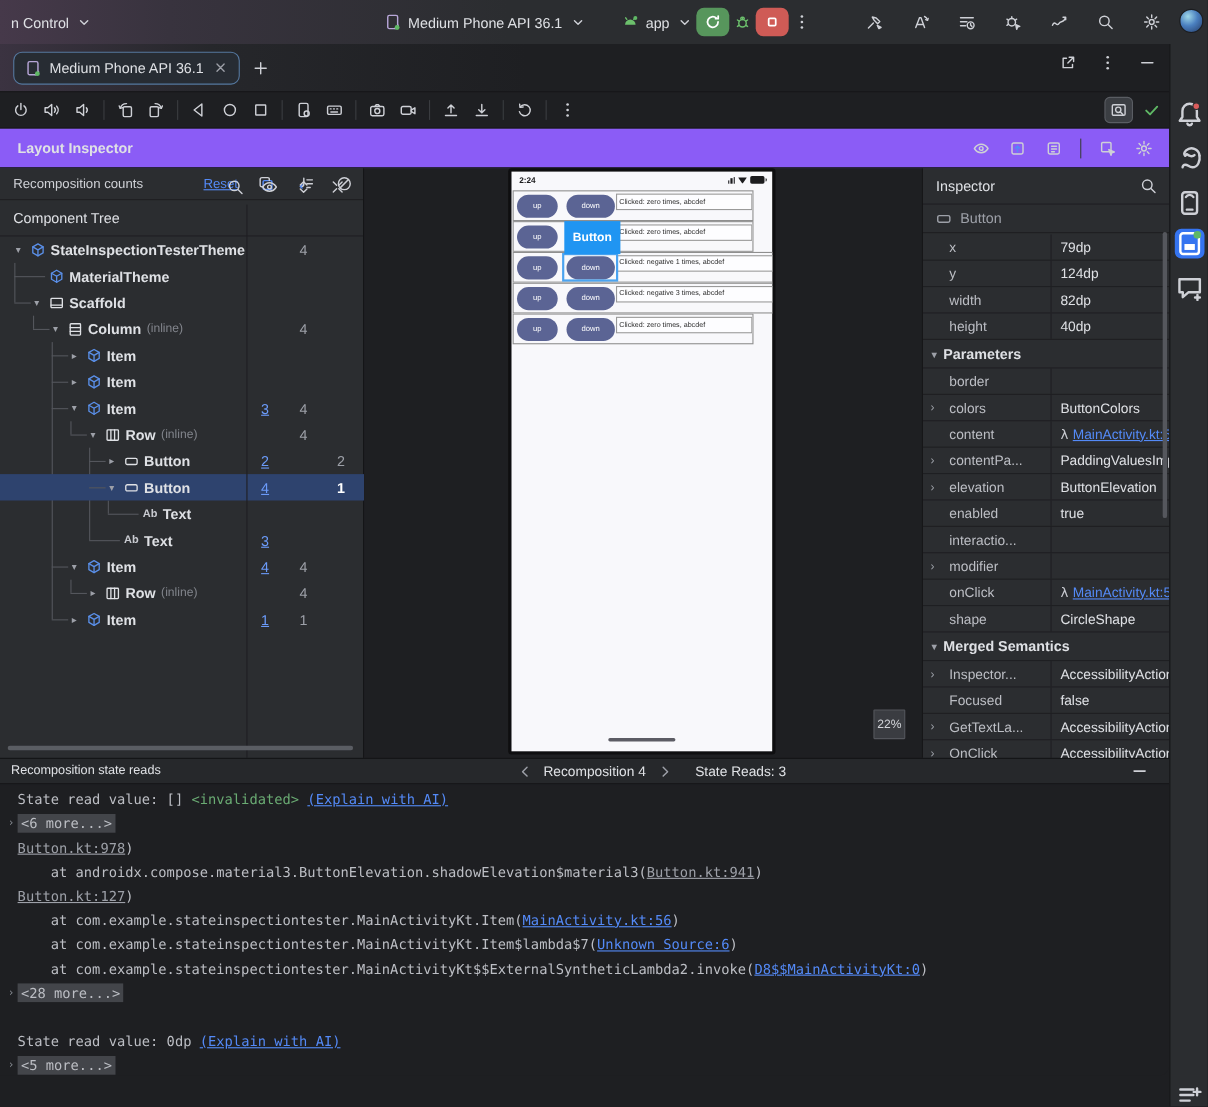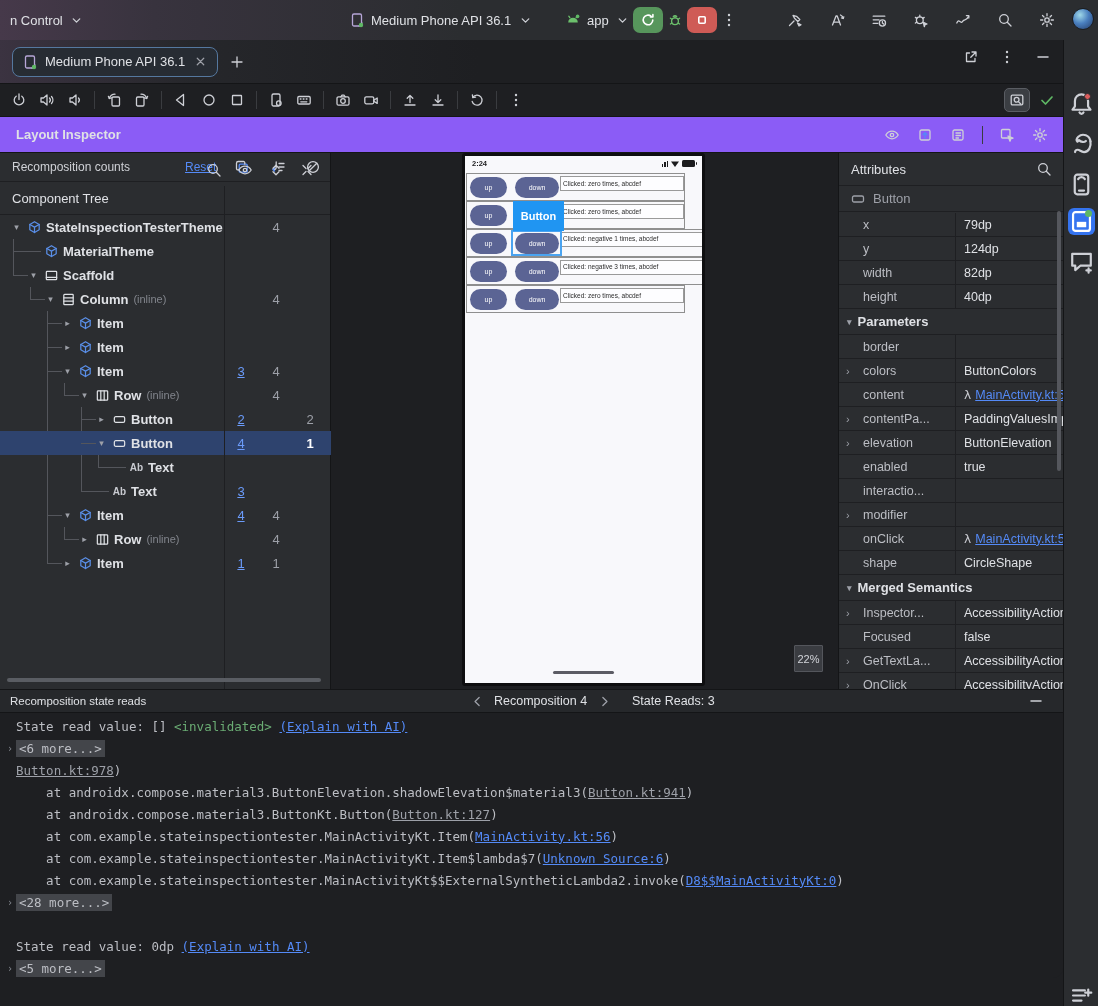--- a/index.html
+++ b/index.html
@@ -792,21 +792,21 @@
               </div>
             </div>
           <div id="navpill"></div>
         </div>
       </div>
       <div id="zoom-badge">22%</div>
     </div>
 
     <div id="right-pane">
       <div id="attr-header">
-        <span class="ttl">Attributes</span>
+        <span class="ttl">Inspector</span>
         <span class="ic">
             <svg viewBox="0 0 16 16" fill="none" stroke="currentColor" stroke-width="1.3" stroke-linecap="round" stroke-linejoin="round">
               <circle cx="7" cy="7" r="4.3"></circle>
               <path d="M10.3 10.3L14 14"></path>
             </svg>
           </span>
       </div>
       <div id="attr-component">
         <span class="ic" style="color:#9da0a8">
             <svg viewBox="0 0 16 16" fill="none" stroke="currentColor" stroke-width="1.3" stroke-linecap="round" stroke-linejoin="round">
@@ -996,21 +996,21 @@
         <svg viewBox="0 0 16 16" fill="none" stroke="currentColor" stroke-width="1.5" stroke-linecap="round" stroke-linejoin="round">
           <path d="M3 8h10"></path>
         </svg>
       </span>
   </div>
   <div id="bp-content" class="abs">
       <div class="sline"><span>State read value: [] </span><span class="grn">&lt;invalidated&gt;</span><span> </span><span class="lnk">(Explain with AI)</span></div>
       <div class="sline"><span class="exp-chv">›</span><span class="expander">&lt;6 more...&gt;</span></div>
       <div class="sline"><span class="glnk">Button.kt:978</span><span>)</span></div>
       <div class="sline"><span>    at androidx.compose.material3.ButtonElevation.shadowElevation$material3(</span><span class="glnk">Button.kt:941</span><span>)</span></div>
-      <div class="sline"><span>    at androidx.compose.material3.ButtonKt.Button(</span><span class="glnk">Button.kt:127</span><span>)</span></div>
+      <div class="sline"><span class="glnk">Button.kt:127</span><span>)</span></div>
       <div class="sline"><span>    at com.example.stateinspectiontester.MainActivityKt.Item(</span><span class="lnk">MainActivity.kt:56</span><span>)</span></div>
       <div class="sline"><span>    at com.example.stateinspectiontester.MainActivityKt.Item$lambda$7(</span><span class="lnk">Unknown Source:6</span><span>)</span></div>
       <div class="sline"><span>    at com.example.stateinspectiontester.MainActivityKt$$ExternalSyntheticLambda2.invoke(</span><span class="lnk">D8$$MainActivityKt:0</span><span>)</span></div>
       <div class="sline"><span class="exp-chv">›</span><span class="expander">&lt;28 more...&gt;</span></div>
       <div class="sline"></div>
       <div class="sline"><span>State read value: 0dp </span><span class="lnk">(Explain with AI)</span></div>
       <div class="sline"><span class="exp-chv">›</span><span class="expander">&lt;5 more...&gt;</span></div>
     </div>
 
   <div id="bottom-strip" class="abs"></div>

